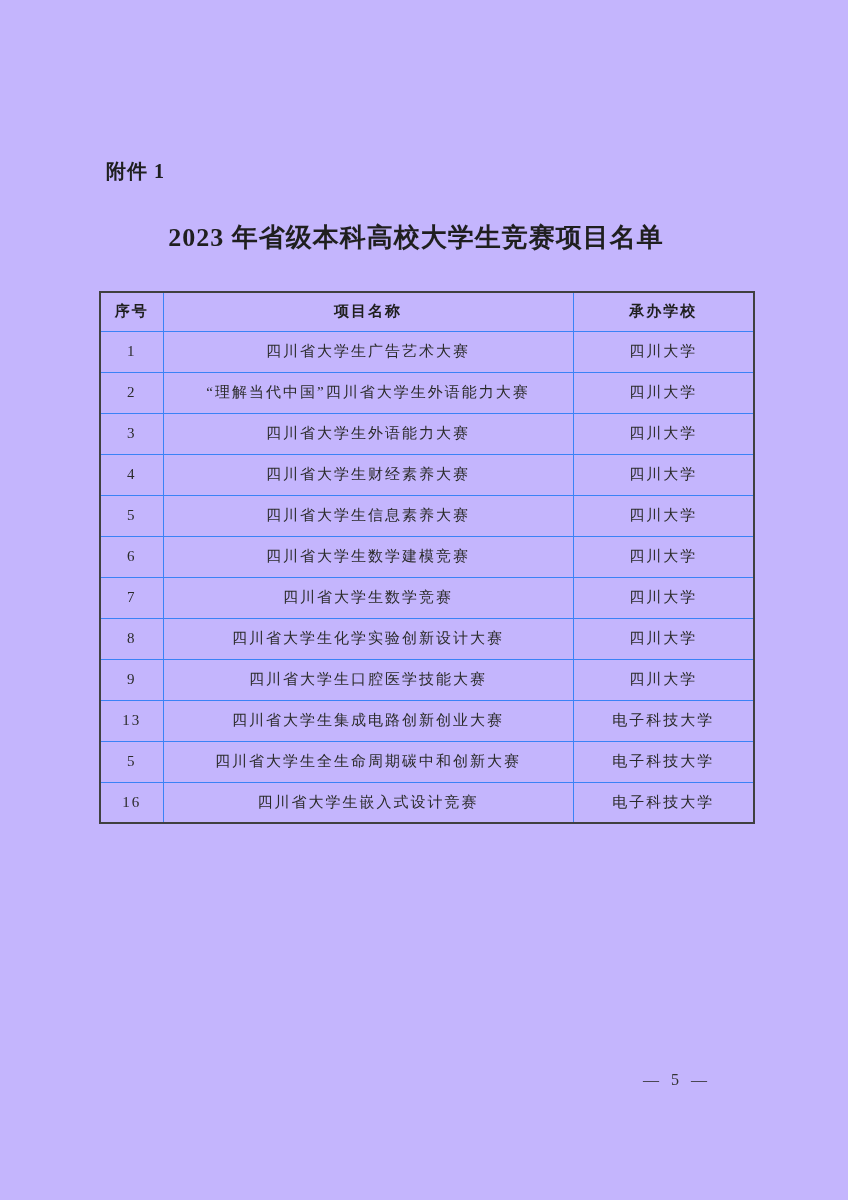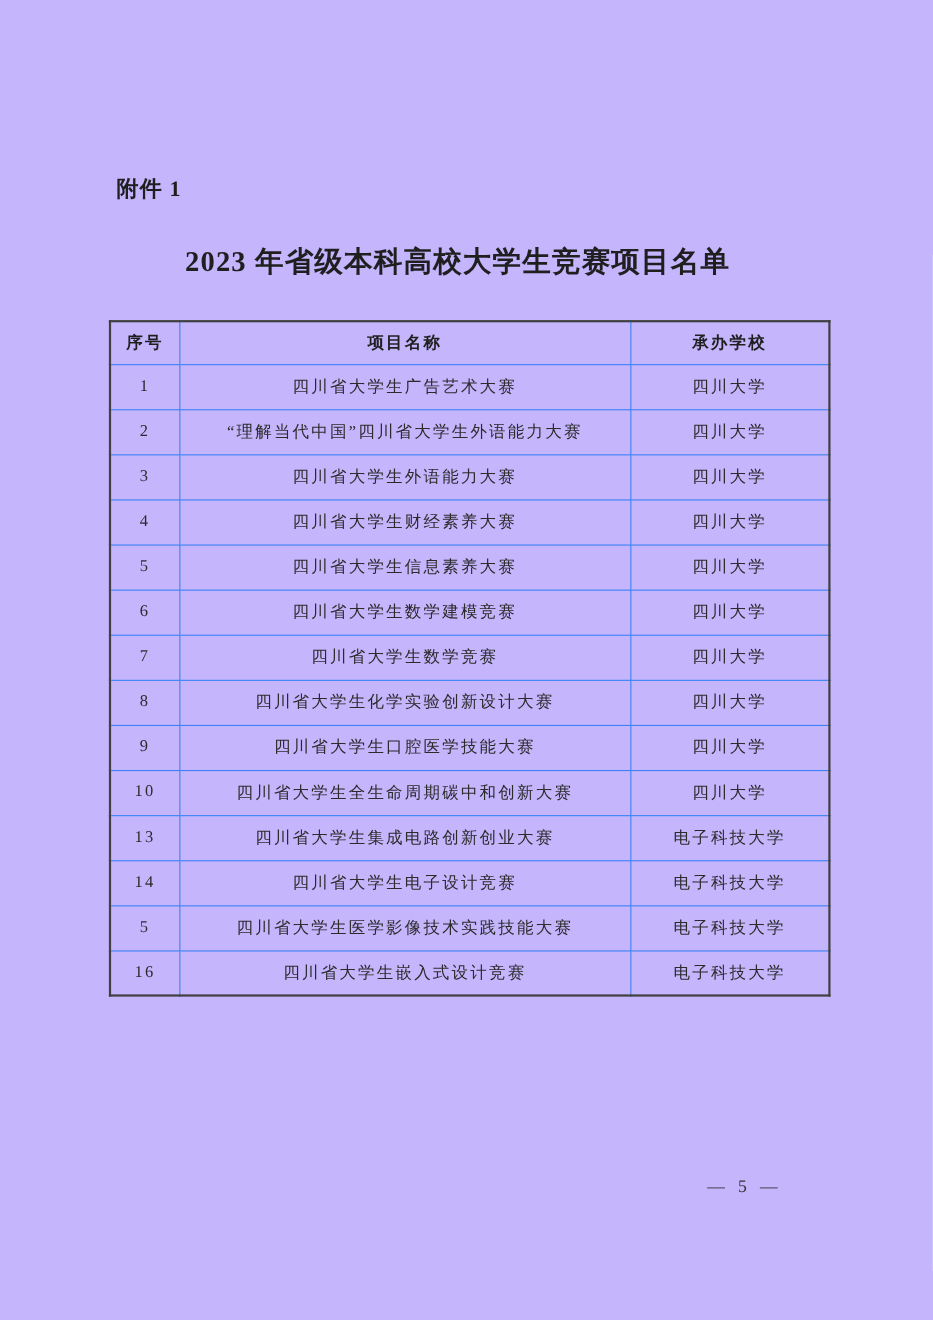--- a/index.html
+++ b/index.html
@@ -142,37 +142,27 @@
           <td>8</td>
           <td>四川省大学生化学实验创新设计大赛</td>
           <td>四川大学</td>
         </tr>
         <tr>
           <td>9</td>
           <td>四川省大学生口腔医学技能大赛</td>
           <td>四川大学</td>
         </tr>
         <tr>
-          <td>10</td>
-          <td>四川省大学生全生命周期碳中和创新大赛</td>
-          <td>四川大学</td>
-        </tr>
-        <tr>
           <td>13</td>
           <td>四川省大学生集成电路创新创业大赛</td>
           <td>电子科技大学</td>
         </tr>
         <tr>
-          <td>14</td>
-          <td>四川省大学生电子设计竞赛</td>
-          <td>电子科技大学</td>
-        </tr>
-        <tr>
           <td>5</td>
-          <td>四川省大学生医学影像技术实践技能大赛</td>
+          <td>四川省大学生全生命周期碳中和创新大赛</td>
           <td>电子科技大学</td>
         </tr>
         <tr>
           <td>16</td>
           <td>四川省大学生嵌入式设计竞赛</td>
           <td>电子科技大学</td>
         </tr>
       </tbody>
   </table>
 

